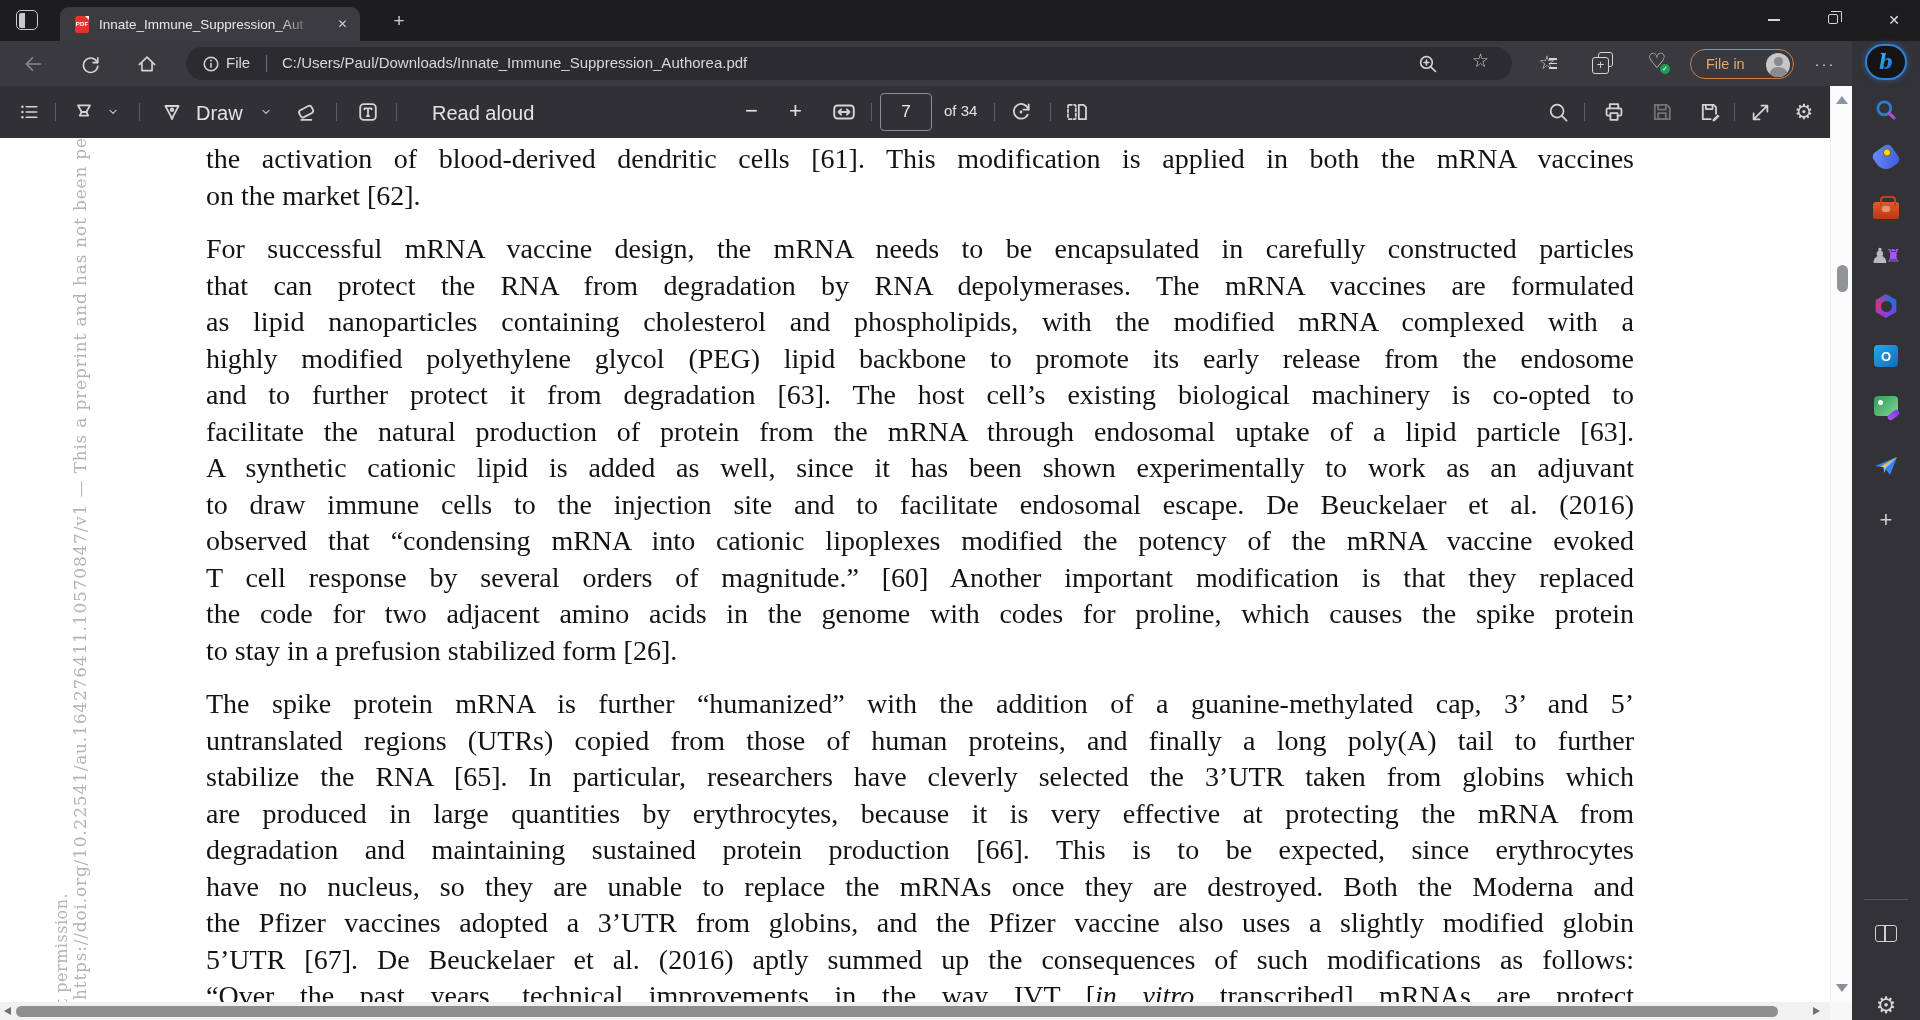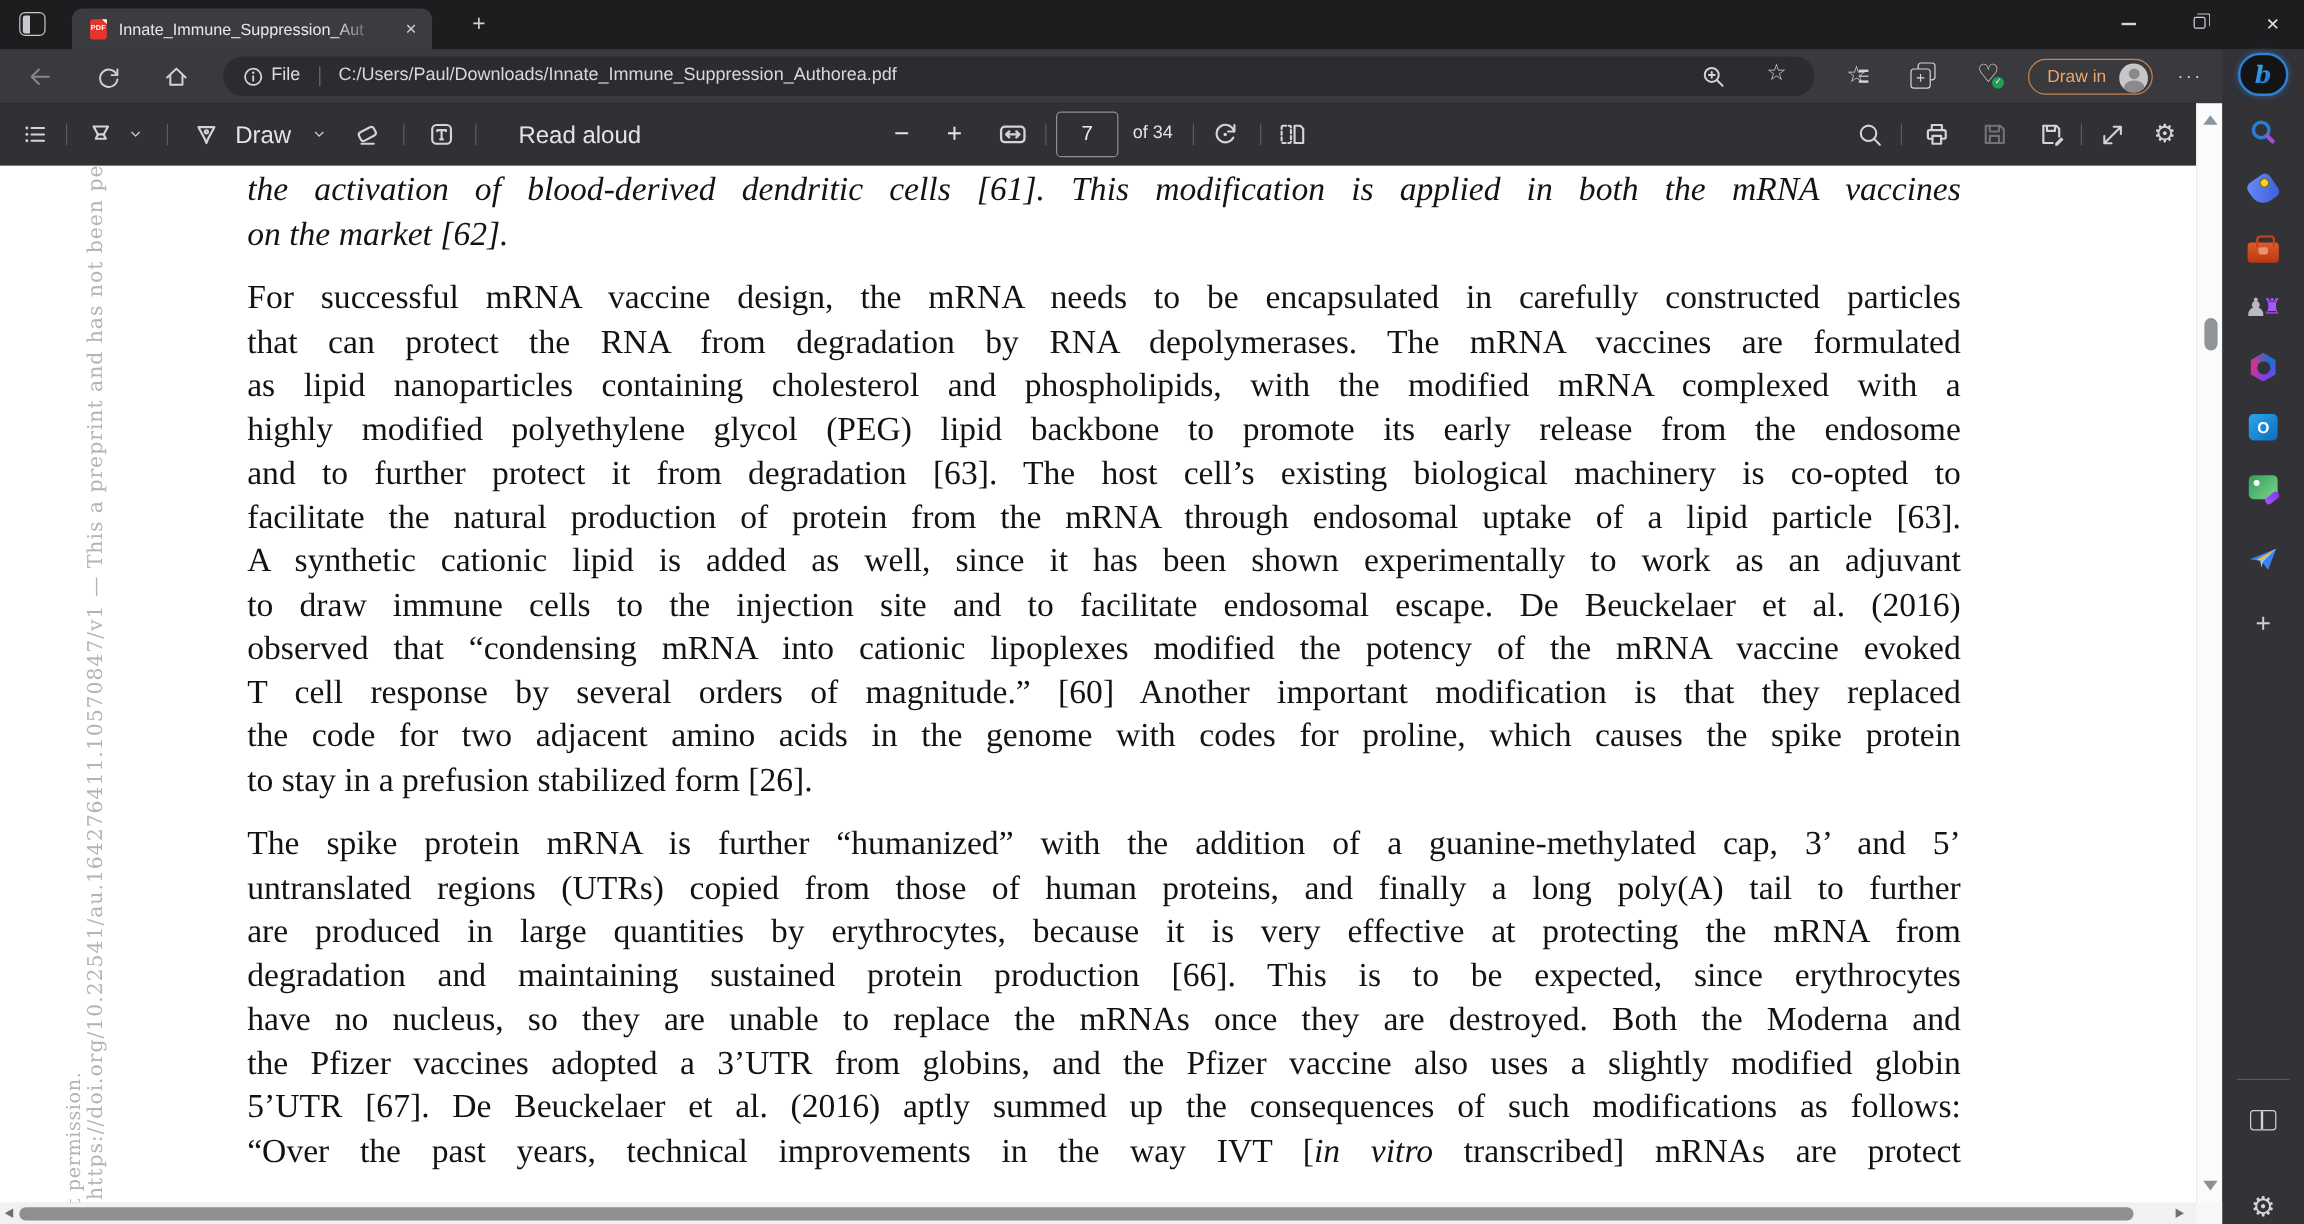--- a/index.html
+++ b/index.html
@@ -60,21 +60,21 @@
   .pagebox input { width:100%; height:100%; background:transparent; border:none; outline:none; color:#ececee; font-size:17px; text-align:center; font-family:"Liberation Sans",sans-serif; }
   .gearglyph { position:absolute; top:12px; width:28px; height:28px; color:#d4d4d6; font-size:21px; line-height:28px; text-align:center; }
 
   
   #content { position:absolute; left:0; top:138px; width:1830px; height:882px; background:#ffffff; overflow:hidden; }
   .vtext { position:absolute; white-space:nowrap; transform-origin:0 0; transform:rotate(-90deg); font-family:"DejaVu Serif", serif; color:#b4b4b4; }
   #vt-outer { left:52px; top:878px; font-size:16px; letter-spacing:.5px; }
   #vt-inner { left:70px; top:886px; font-size:17px; letter-spacing:.8px; }
   .textblock { position:absolute; left:206px; top:3px; width:1428px; font-family:"Liberation Serif", serif; font-size:28px; color:#131313; }
   .para { margin-top:17px; }
-  .para:first-child { margin-top:0;font-style:italic; }
+  .para:first-child { margin-top:0; }
   .tl { line-height:36.5px; text-align:justify; text-align-last:justify; white-space:nowrap; }
   .tl.last { text-align-last:left; }
   .tl i { font-style:italic; }
 
   
   #vscroll { position:absolute; left:1830px; top:86px; width:22px; height:934px; background:#fbfbfb; border-left:1px solid #ededed; }
   .tri-up { position:absolute; left:5px; top:10px; border-style:solid; border-width:0 6px 8px 6px; border-color:transparent transparent #8a94a4 transparent; }
   .vthumb { position:absolute; left:5.5px; top:179px; width:11px; height:27px; background:#909398; border-radius:5.5px; }
   .tri-down { position:absolute; left:5px; top:898px; border-style:solid; border-width:8px 6px 0 6px; border-color:#8a8f98 transparent transparent transparent; }
   #hscroll { position:absolute; left:0; top:1002px; width:1830px; height:18px; background:#f1f1f1; }
@@ -175,21 +175,21 @@
     </div>
     <div class="collections">
       <div class="col-back"></div>
       <div class="col-front">+</div>
     </div>
     <div class="heart">
       <span>♡</span>
       <b>✓</b>
     </div>
     <div class="signin">
-      <span>Draw in</span>
+      <span>File in</span>
       <div class="avatar">
           <i></i>
           <u></u>
         </div>
     </div>
     <div class="dots">···</div>
   </div>
 
   <div id="pdfbar">
     <div class="tbi ico" style="left:16px">
@@ -327,20 +327,21 @@
         <div class="tl">A synthetic cationic lipid is added as well, since it has been shown experimentally to work as an adjuvant</div>
         <div class="tl">to draw immune cells to the injection site and to facilitate endosomal escape. De Beuckelaer et al. (2016)</div>
         <div class="tl">observed that “condensing mRNA into cationic lipoplexes modified the potency of the mRNA vaccine evoked</div>
         <div class="tl">T cell response by several orders of magnitude.” [60] Another important modification is that they replaced</div>
         <div class="tl">the code for two adjacent amino acids in the genome with codes for proline, which causes the spike protein</div>
         <div class="tl last">to stay in a prefusion stabilized form [26].</div>
       </div>
       <div class="para">
         <div class="tl">The spike protein mRNA is further “humanized” with the addition of a guanine-methylated cap, 3’ and 5’</div>
         <div class="tl">untranslated regions (UTRs) copied from those of human proteins, and finally a long poly(A) tail to further</div>
+        <div class="tl">stabilize the RNA [65]. In particular, researchers have cleverly selected the 3’UTR taken from globins which</div>
         <div class="tl">are produced in large quantities by erythrocytes, because it is very effective at protecting the mRNA from</div>
         <div class="tl">degradation and maintaining sustained protein production [66]. This is to be expected, since erythrocytes</div>
         <div class="tl">have no nucleus, so they are unable to replace the mRNAs once they are destroyed. Both the Moderna and</div>
         <div class="tl">the Pfizer vaccines adopted a 3’UTR from globins, and the Pfizer vaccine also uses a slightly modified globin</div>
         <div class="tl">5’UTR [67]. De Beuckelaer et al. (2016) aptly summed up the consequences of such modifications as follows:</div>
         <div class="tl"><span>“Over the past years, technical improvements in the way IVT [</span><i>in vitro</i><span> transcribed] mRNAs are protect</span></div>
       </div>
     </div>
   </div>
 

